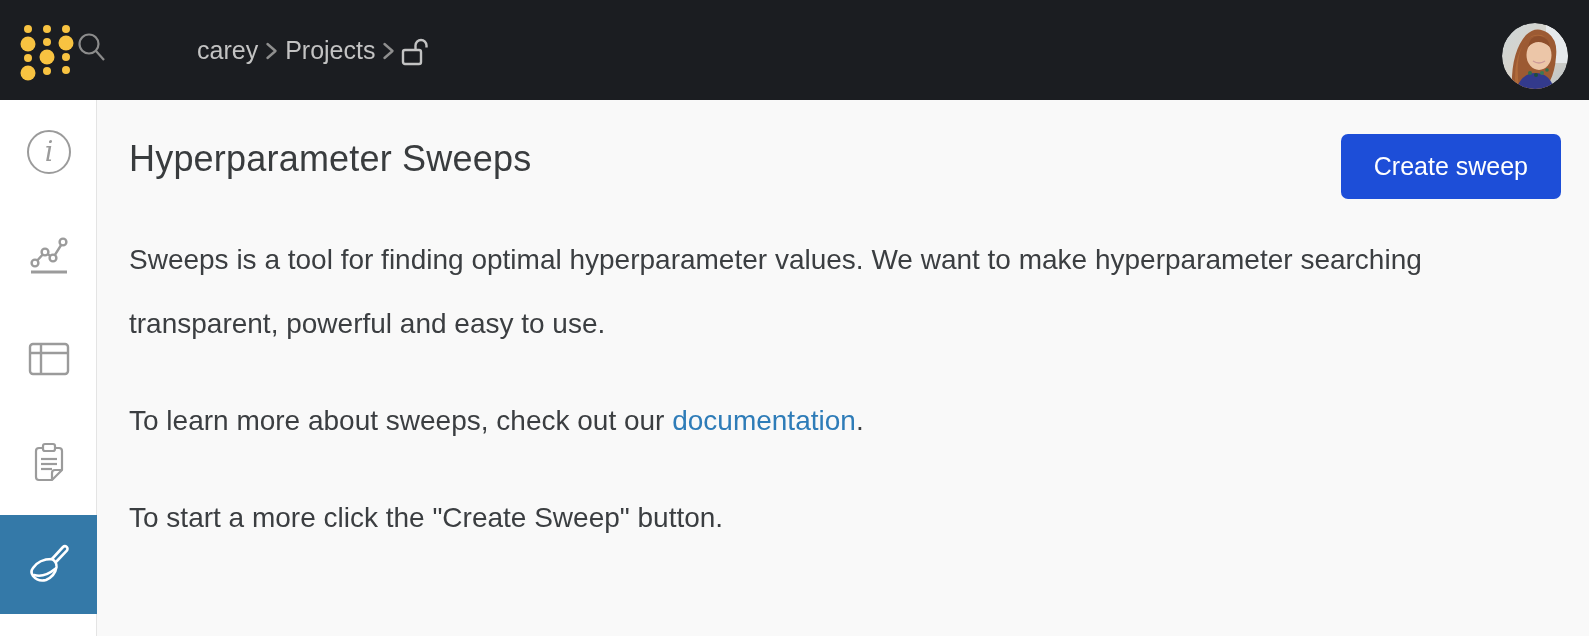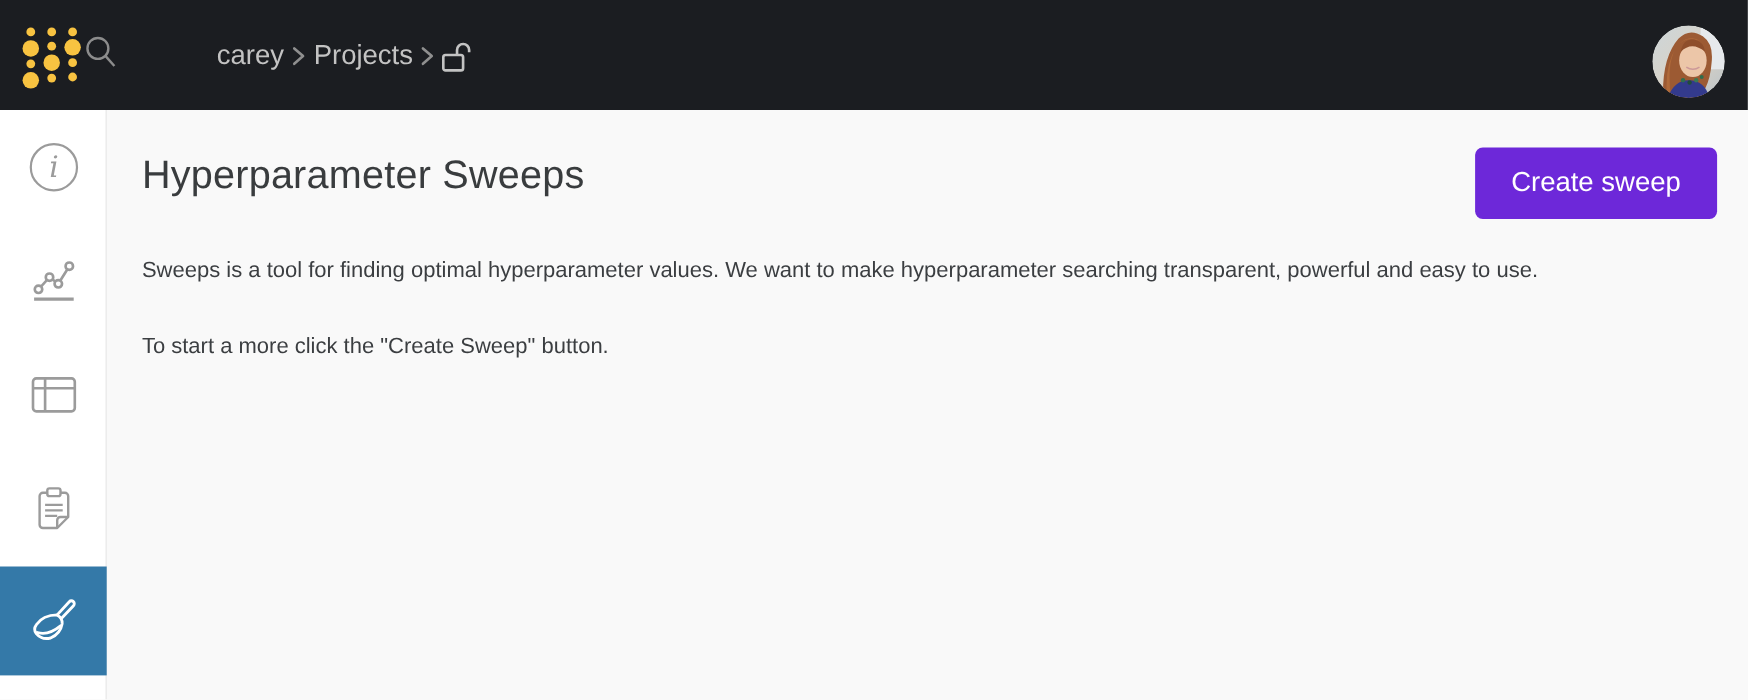--- a/index.html
+++ b/index.html
@@ -59,27 +59,27 @@
     background: #f9f9f9;
     padding: 36px 28px 0 31px;
   }
   .title-row { display: flex; justify-content: space-between; align-items: flex-start; }
   .page-title {
     font-size: 36px; font-weight: 400; color: #393c3e; line-height: 1.25;
     letter-spacing: 0.2px;
   }
   .create-btn {
     margin-top: -2px;
-    background: #6d28d9; color: #ffffff; border: none; border-radius: 7px;
+    background: #1d4ed8; color: #ffffff; border: none; border-radius: 7px;
     font-family: "Liberation Sans", "DejaVu Sans", sans-serif;
     font-size: 25px; padding: 0 33px; height: 65px; cursor: pointer;
     flex-shrink: 0;
   }
   .body-copy p {
-    font-size: 20px; line-height: 36px; color: #3b3e41;
+    font-size: 28px; line-height: 64px; color: #3b3e41;
     max-width: 1420px;
   }
   .para-intro { margin-top: 29px; }
   .para-docs  { margin-top: 33px; }
   .para-start { margin-top: 33px; }
   .doc-link { color: #2e7cb8; text-decoration: none; cursor: pointer; }
 </style>
 </head>
 <body>
 
@@ -212,16 +212,17 @@
 
 <main class="main">
   <div class="title-row">
     <h1 class="page-title">Hyperparameter Sweeps</h1>
     <button class="create-btn">Create sweep</button>
   </div>
 
   <div class="body-copy">
     <p class="para-intro">Sweeps is a tool for finding optimal hyperparameter values. We want to make hyperparameter searching transparent, powerful and easy to use.</p>
 
+    <p class="para-docs"><span>To learn more about sweeps, check out our </span><a class="doc-link">documentation</a><span>.</span></p>
 
     <p class="para-start">To start a more click the "Create Sweep" button.</p>
   </div>
 </main>
 
 </body></html>

